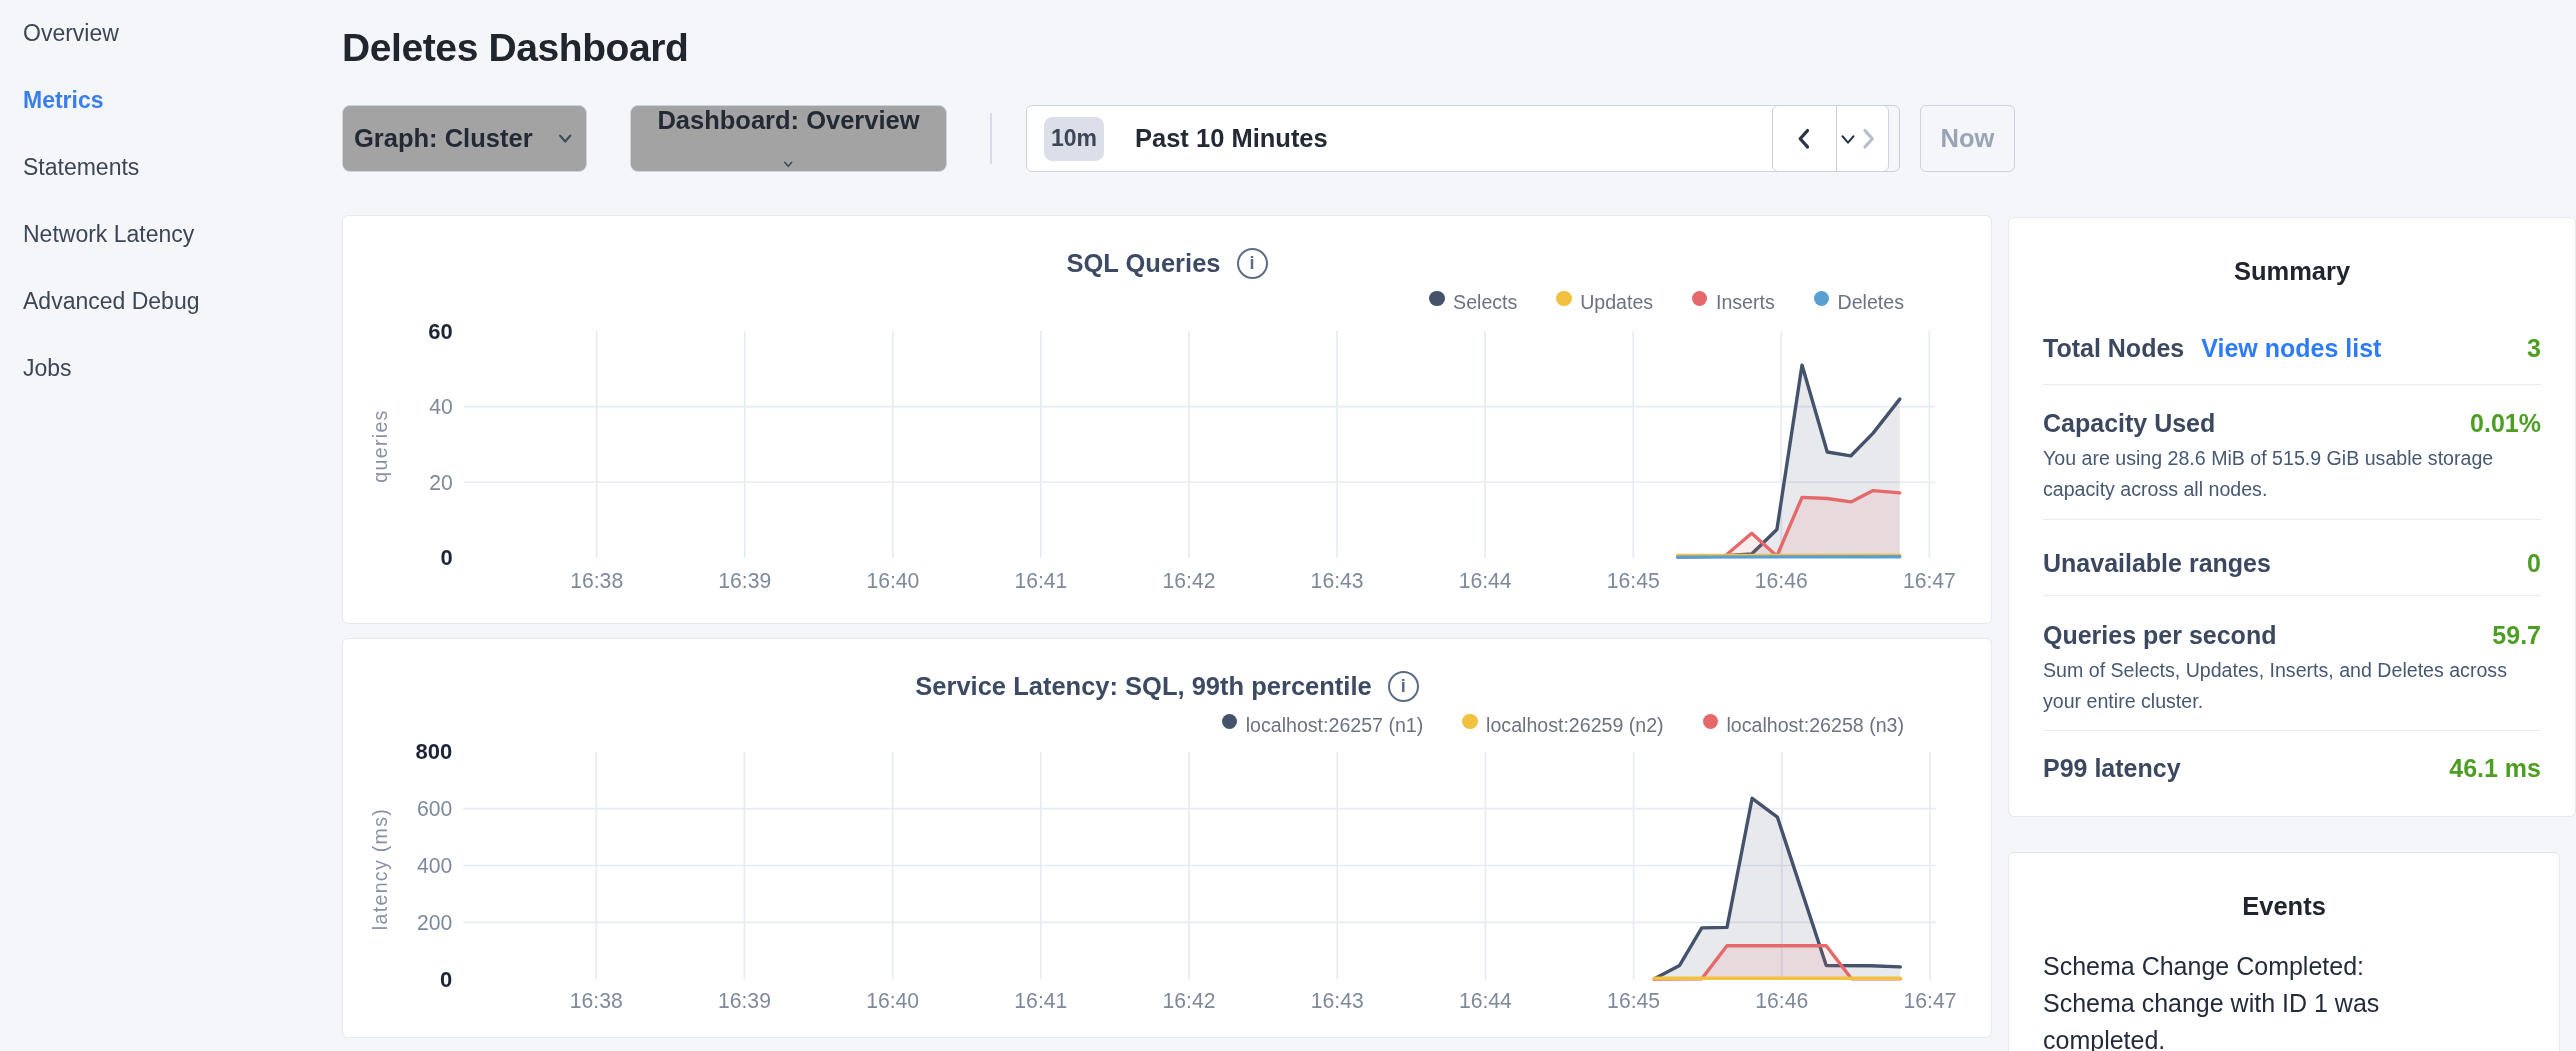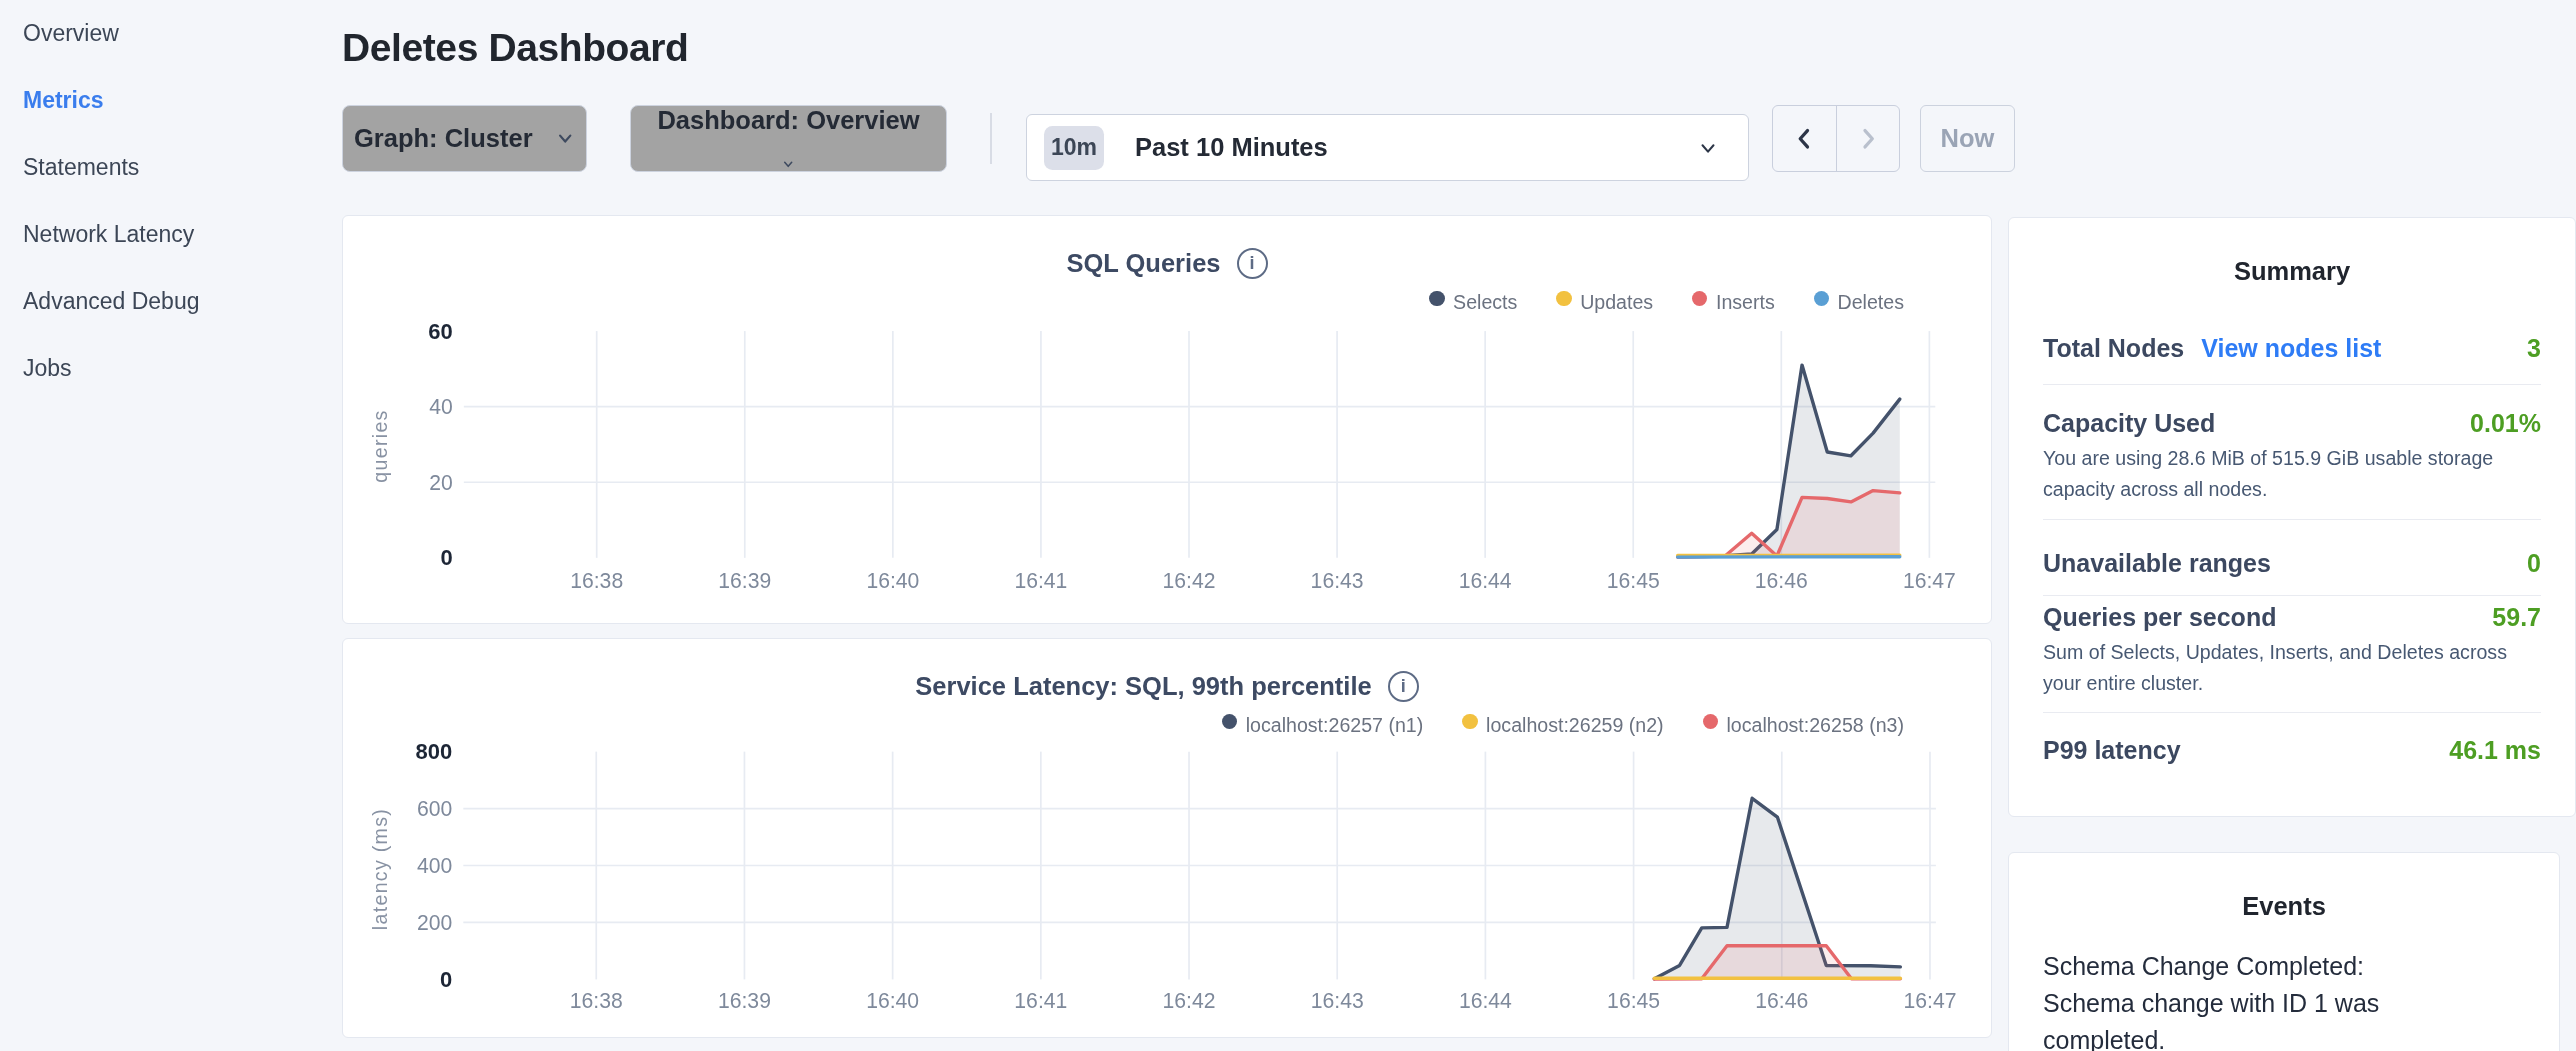--- a/index.html
+++ b/index.html
@@ -12,21 +12,21 @@
   .side-item{height:67px;display:flex;align-items:center;font-size:23px;font-weight:500;color:#3c4656;cursor:pointer;}
   .side-item.active{color:#3a7ded;font-weight:700;}
   
   .page-title{position:absolute;left:342px;top:28px;margin:0;font-size:39px;line-height:1;font-weight:700;color:#21262e;letter-spacing:-0.4px;}
   
   .dd{position:absolute;top:105px;height:67px;background:#a3a3a3;border:1.7px solid #cdd3df;border-radius:8px;
       display:flex;align-items:center;justify-content:center;gap:22px;font-size:25.5px;font-weight:700;color:#242a35;box-sizing:border-box;cursor:pointer;}
   #dd-graph{left:342px;width:245px;}
   #dd-dashboard{left:630px;width:317px;flex-direction:column;}
   .vdiv{position:absolute;left:990px;top:113px;width:1.7px;height:51px;background:#d8dce5;}
-  .timebox{position:absolute;left:1026px;top:114px;width:723px;height:67px;background:#fff;border:1.7px solid #cdd3df;border-radius:6px;
+  .timebox{position:absolute;left:1026px;top:105px;width:863px;height:67px;background:#fff;border:1.7px solid #cdd3df;border-radius:6px;
       display:flex;align-items:center;gap:31px;padding:0 29px 0 17px;box-sizing:border-box;cursor:pointer;}
   .badge{background:#dcdfe9;border-radius:8.5px;min-width:60px;height:44px;display:flex;align-items:center;justify-content:center;
       font-size:23px;font-weight:700;color:#3c4656;}
   .tlabel{font-size:25.5px;font-weight:700;color:#242a35;flex:1;text-align:left;}
   .arrowgrp{position:absolute;left:1772px;top:105px;width:128px;height:67px;border:1.7px solid #c9cfdd;border-radius:6px;display:flex;box-sizing:border-box;}
   .arrowbtn{flex:1;display:flex;align-items:center;justify-content:center;cursor:pointer;background:transparent;border:none;padding:0;}
   .arrowbtn + .arrowbtn{border-left:1.7px solid #c9cfdd;}
   .nowbtn{position:absolute;left:1920px;top:105px;width:95px;height:67px;border:1.7px solid #ccd2de;border-radius:6px;background:transparent;
       font-family:"Liberation Sans",sans-serif;font-size:25.5px;font-weight:700;color:#9aa4b5;display:flex;align-items:center;justify-content:center;}
   
@@ -57,21 +57,21 @@
   .srow .link{color:#2e7cf6;font-weight:600;margin-left:17px;cursor:pointer;text-decoration:none;}
   .srow .val{margin-left:auto;color:#4d9e23;font-weight:600;}
   .sdesc{font-size:19.6px;color:#475872;line-height:31px;margin:5.1px 0 0;}
   .sdiv{border:none;border-top:1.7px solid #e9ebf1;margin:0;}
   #row-nodes{margin-top:47px;}
   #div-1{margin-top:21px;}
   #row-capacity{margin-top:24px;}
   #div-2{margin-top:13.6px;}
   #row-ranges{margin-top:29px;}
   #div-3{margin-top:17px;}
-  #row-qps{margin-top:7px;}
+  #row-qps{margin-top:25px;}
   #div-4{margin-top:12.8px;}
   #row-p99{margin-top:23px;}
   .event-text{margin:25.5px 0 0;font-size:25px;color:#242c3c;line-height:37px;max-width:412px;}
 </style>
 </head>
 <body>
 
 <nav class="sidebar" id="sidebar-list">
     <div class="side-item">Overview</div>
     <div class="side-item active">Metrics</div>

